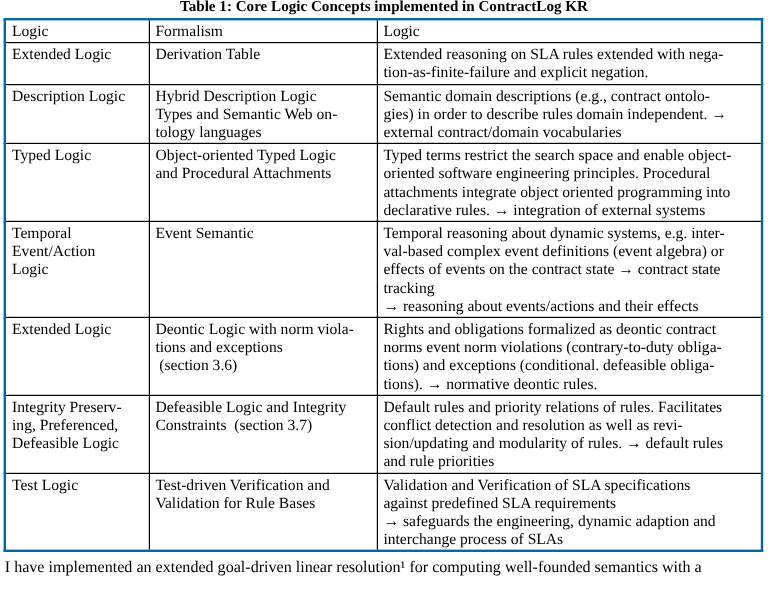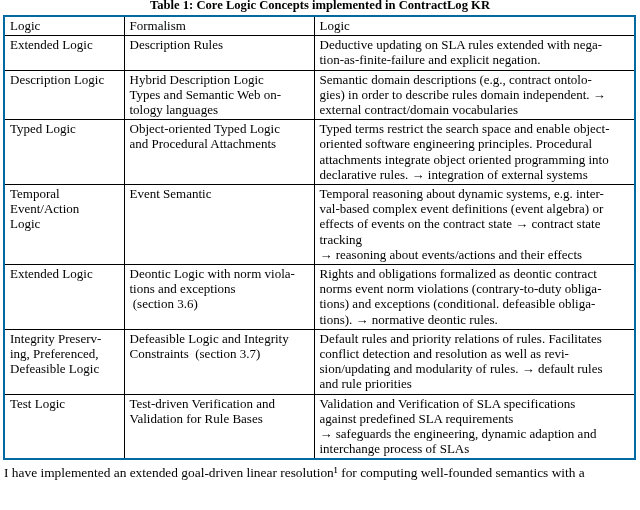--- a/index.html
+++ b/index.html
@@ -71,22 +71,22 @@
     <thead>
       <tr>
         <th>Logic</th>
         <th>Formalism</th>
         <th>Logic</th>
       </tr>
     </thead>
     <tbody>
       <tr>
         <td>Extended Logic</td>
-        <td>Description Rules</td>
-        <td>Deductive updating on SLA rules extended with nega-
+        <td>Derivation Table</td>
+        <td>Extended reasoning on SLA rules extended with nega-
 tion-as-finite-failure and explicit negation.</td>
       </tr>
       <tr>
         <td>Description Logic</td>
         <td>Hybrid Description Logic
 Types and Semantic Web on-
 tology languages</td>
         <td>Semantic domain descriptions (e.g., contract ontolo-
 gies) in order to describe rules domain independent. →
 external contract/domain vocabularies</td>

